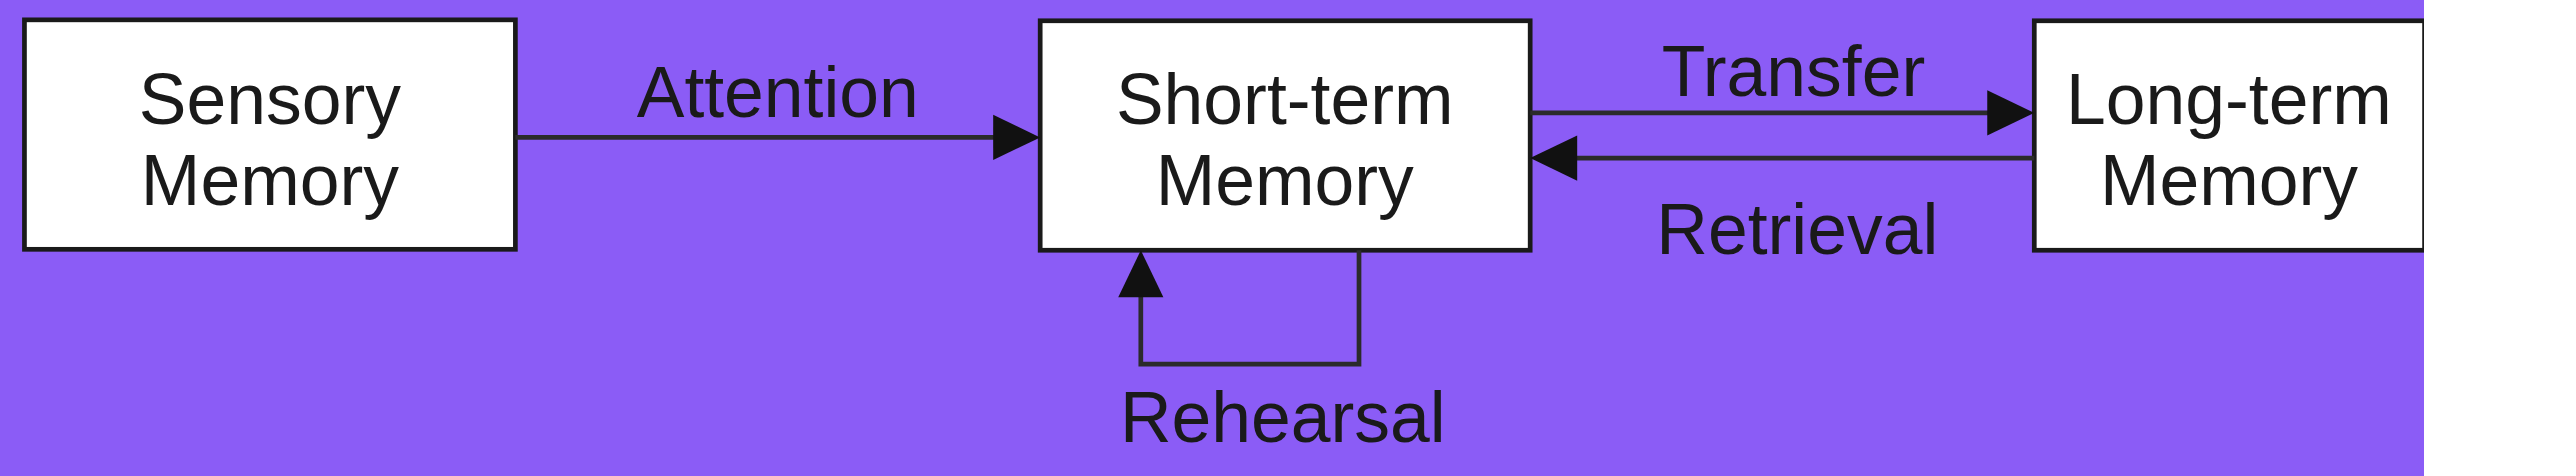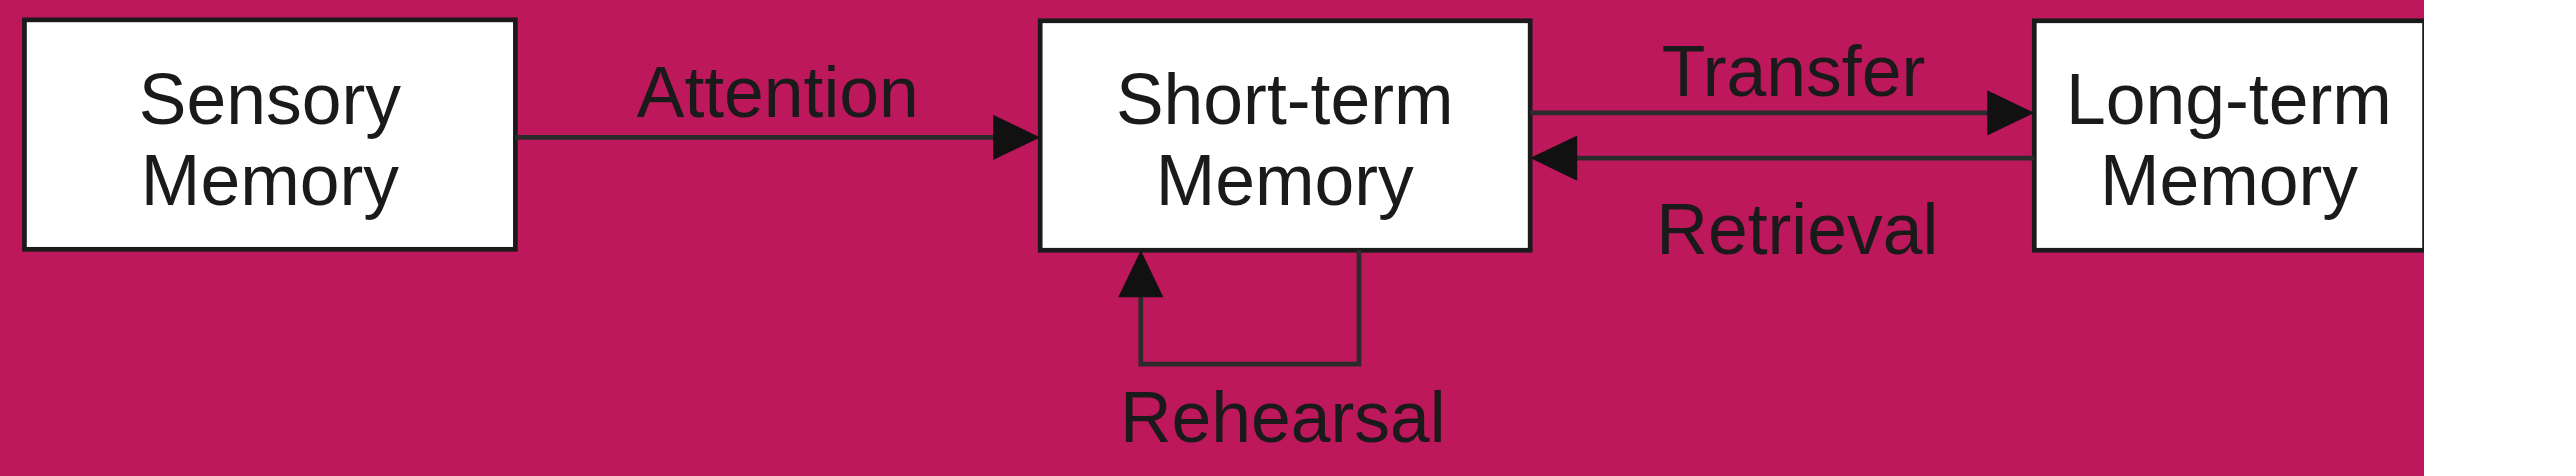--- a/index.html
+++ b/index.html
@@ -4,21 +4,21 @@
 <style>
   html, body {
     margin: 0;
     padding: 0;
     background: #ffffff;
   }
   #stage {
     position: relative;
     width: 2424px;
     height: 477px;
-    background: #be185d;
+    background: #8b5cf6;
     overflow: hidden;
     font-family: "Liberation Sans", sans-serif;
   }
   #diagram {
     display: block;
     width: 2576px;
     height: 477px;
   }
   .node-box {
     fill: #ffffff;

